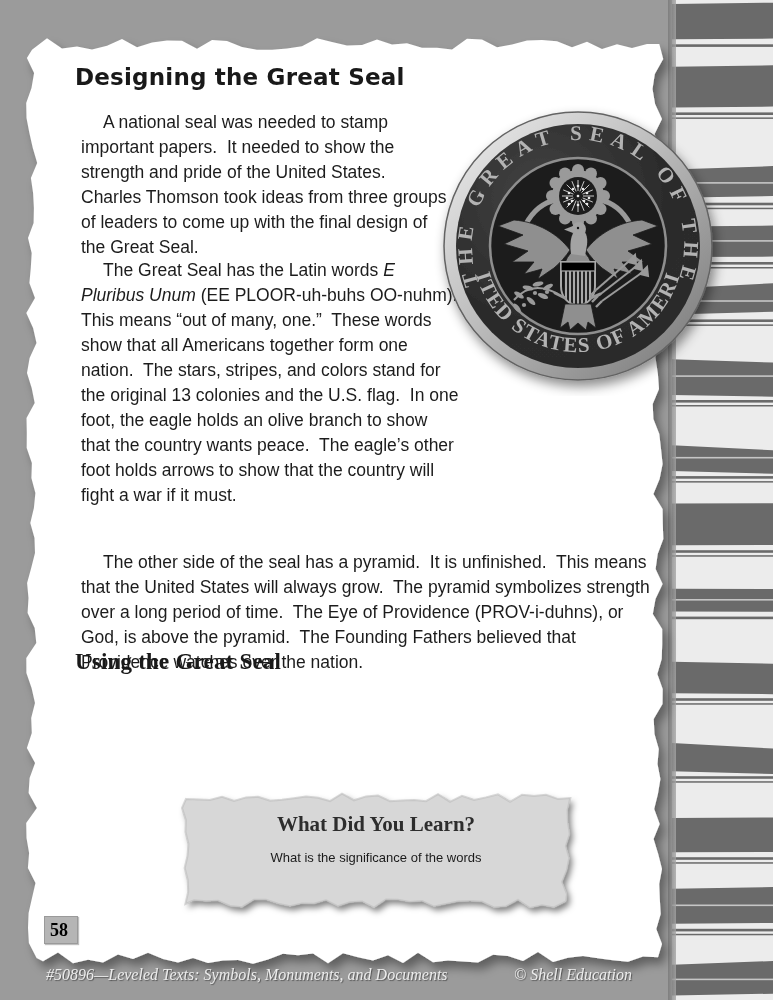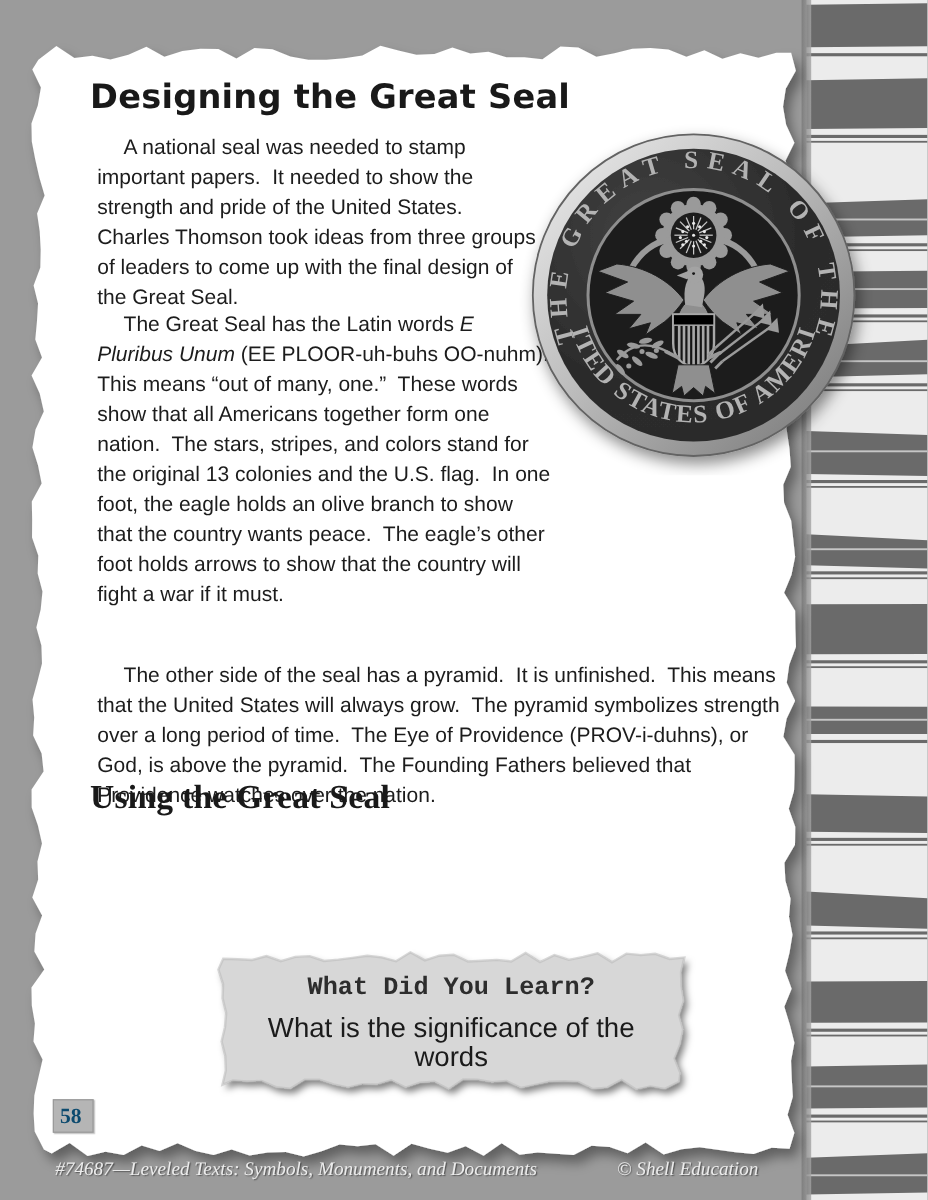--- a/index.html
+++ b/index.html
@@ -1,26 +1,26 @@
 <!DOCTYPE html>
 <html><head>
 <meta charset="utf-8">
 <style>
   html,body{margin:0;padding:0;}
   body{width:773px;height:1000px;overflow:hidden;font-family:"Liberation Sans",sans-serif;}
   #canvas{position:relative;width:773px;height:1000px;background:#9b9b9b;}
   #bg-svg{position:absolute;left:0;top:0;z-index:1;}
   .content{position:absolute;z-index:3;color:#1c1c1c;}
-  h1.sec{font-family:"DejaVu Sans",sans-serif;font-weight:bold;font-size:28px;color:#191919;margin:0;letter-spacing:0.2px;}
+  h1.sec{font-family:"DejaVu Sans",sans-serif;font-weight:bold;font-size:23px;color:#191919;margin:0;letter-spacing:0.2px;}
   p.body{font-size:17.5px;line-height:25px;margin:6px;white-space:pre-wrap;text-indent:22px;color:#1c1c1c;}
   p.body i{font-style:italic;}
   .callout-text{position:absolute;z-index:4;text-align:center;color:#1b1b1b;}
-  .callout-title{font-family:Liberation Mono, monospace;font-weight:bold;font-size:21px;color:#2d2d2d;margin-bottom:9px;}
-  .callout-line{font-size:23px;line-height:24px;}
-  #page-num{position:absolute;z-index:4;left:44px;top:916px;width:34px;height:28px;background:#b5b5b5;border:1px solid #9a9a9a;box-shadow:1px 1px 1px rgba(0,0,0,.25);font-family:"Liberation Serif",serif;font-weight:bold;font-size:18px;color:#0c4a6e;line-height:27px;padding-left:5px;box-sizing:border-box;}
+  .callout-title{font-family:Liberation Serif, serif;font-weight:bold;font-size:21px;color:#2d2d2d;margin-bottom:9px;}
+  .callout-line{font-size:13px;line-height:24px;}
+  #page-num{position:absolute;z-index:4;left:44px;top:916px;width:34px;height:28px;background:#b5b5b5;border:1px solid #9a9a9a;box-shadow:1px 1px 1px rgba(0,0,0,.25);font-family:"Liberation Serif",serif;font-weight:bold;font-size:18px;color:#000000;line-height:27px;padding-left:5px;box-sizing:border-box;}
   #footer{position:absolute;z-index:4;left:0;top:966px;width:660px;font-family:"Liberation Serif",serif;font-style:italic;font-size:16px;color:#ececec;text-shadow:1px 1px 1px rgba(0,0,0,.45);}
   #footer .fl{position:absolute;left:46px;white-space:nowrap;}
   #footer .fr{position:absolute;right:28px;white-space:nowrap;font-family:Liberation Serif, serif;}
   #seal-svg{position:absolute;left:428px;top:96px;z-index:5;}
   .arc-text{font-family:"Liberation Serif",serif;font-weight:bold;fill:#b3b3b3;}
 </style>
 </head>
 <body>
 
 <div id="canvas">
@@ -111,21 +111,21 @@
 
 
   <div class="callout-text" style="left:196px;top:812px;width:360px;">
     <div class="callout-title">What Did You Learn?</div>
     <div class="callout-line">What is the significance of the words</div>
   </div>
 
   <div id="page-num">58</div>
 
   <div id="footer">
-    <span class="fl">#74687—Leveled Texts: Symbols, Monuments, and Documents</span>
+    <span class="fl">#50896—Leveled Texts: Symbols, Monuments, and Documents</span>
     <span class="fr">© Shell Education</span>
   </div>
 
   <svg id="seal-svg" width="300" height="300" viewBox="-150 -150 300 300">
     <defs>
       <linearGradient id="rimGrad" x1="0" y1="0" x2="1" y2="1">
         <stop offset="0" stop-color="#efefef"></stop>
           <stop offset="0.45" stop-color="#bdbdbd"></stop>
           <stop offset="1" stop-color="#737373"></stop>
       </linearGradient>

